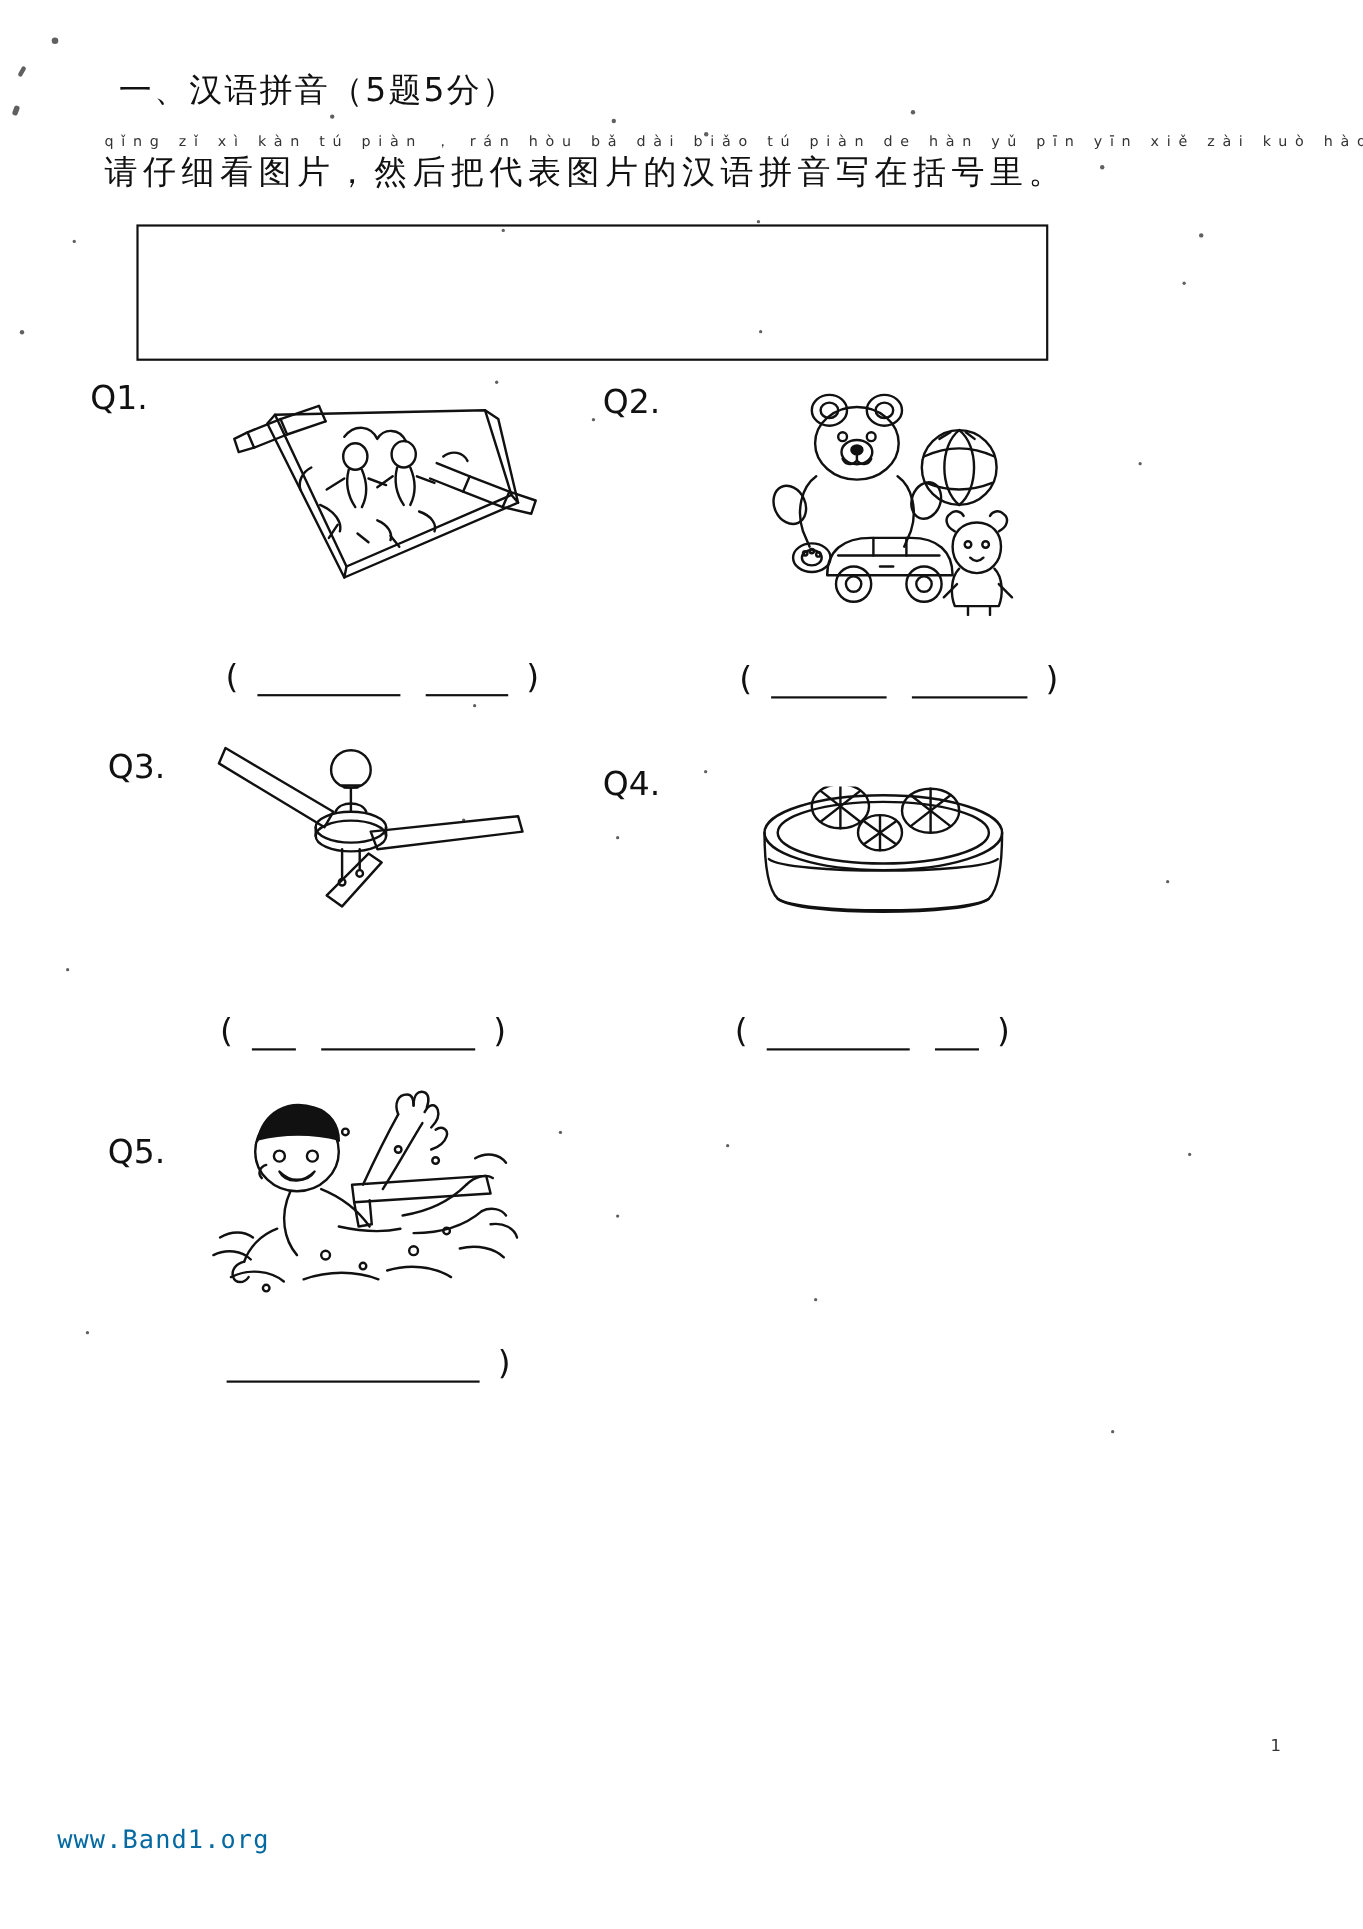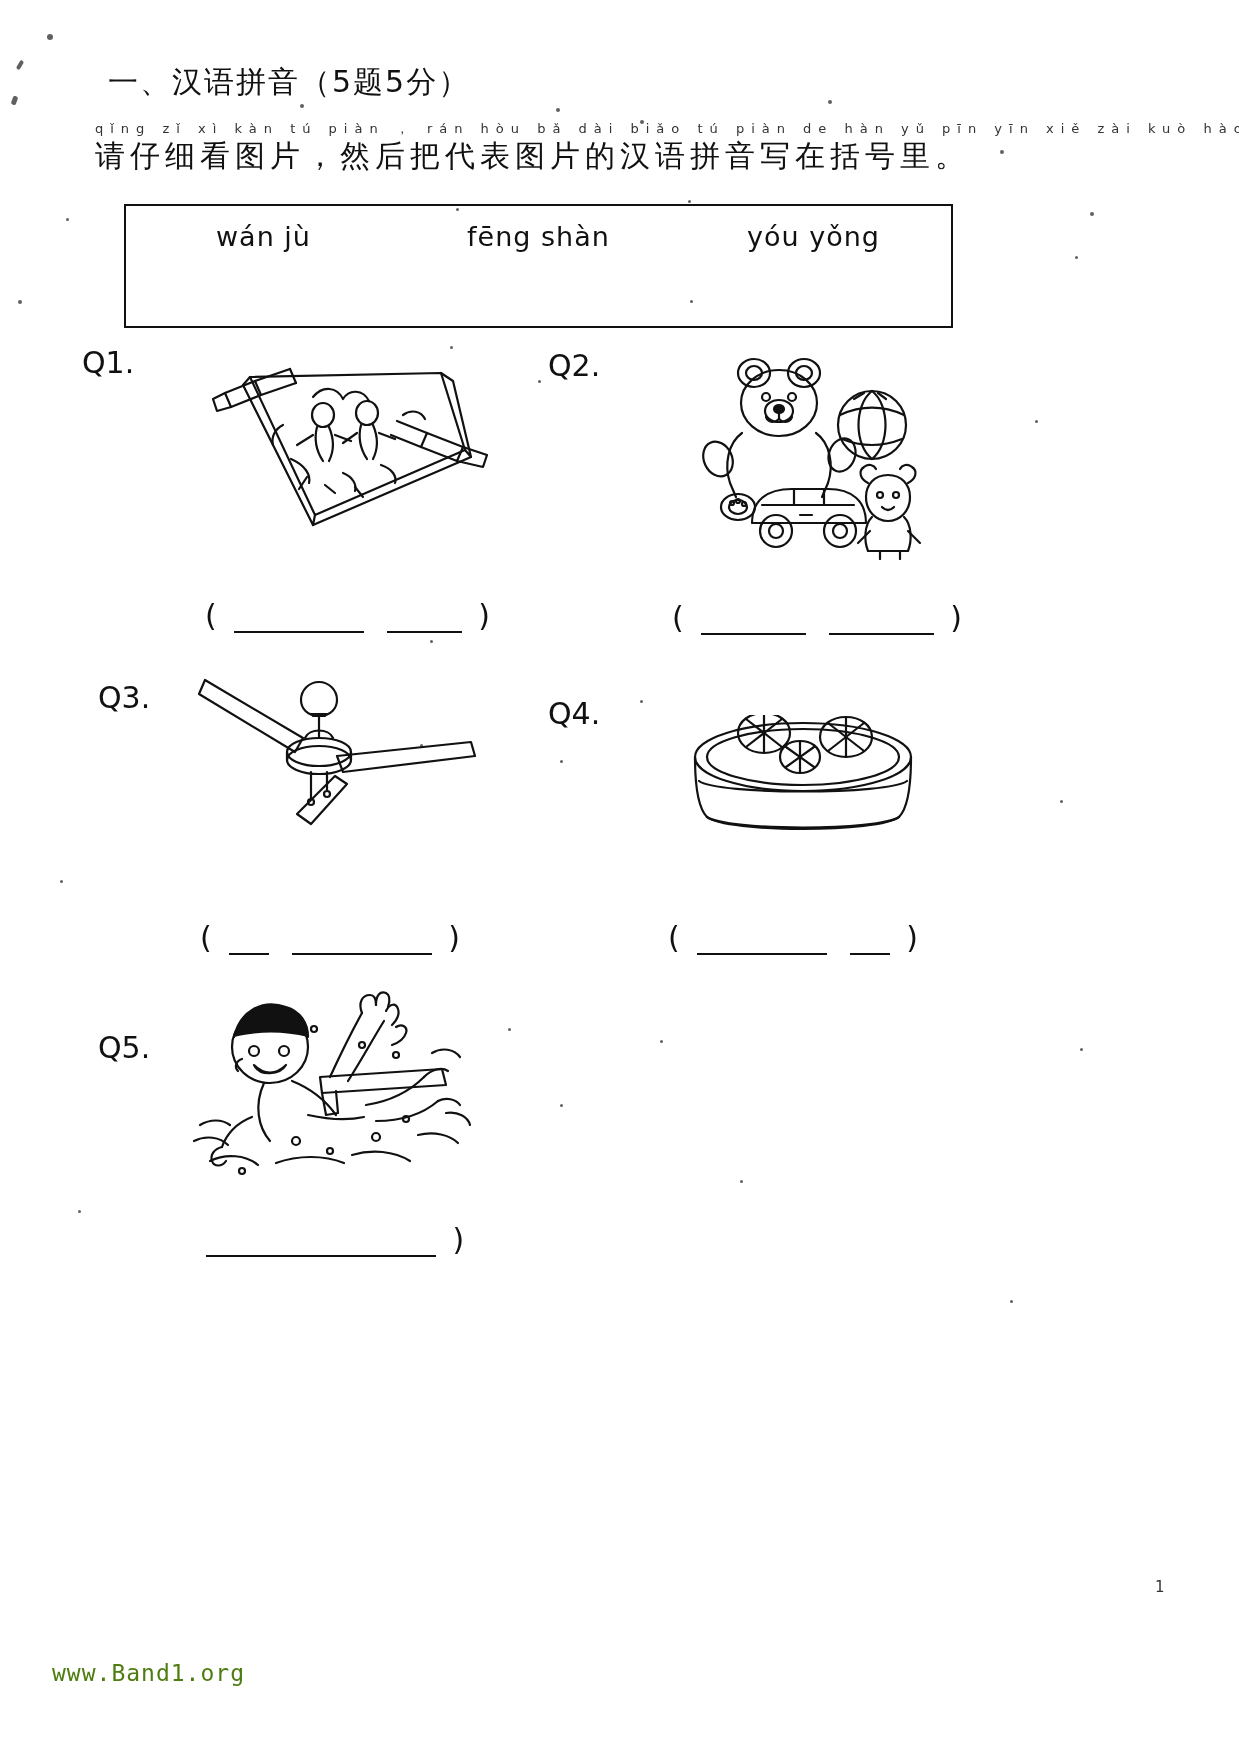--- a/index.html
+++ b/index.html
@@ -113,21 +113,21 @@
   }
 
   
   .footer {
     position: absolute;
     left: 52px;
     top: 1660px;
     font-family: "DejaVu Sans Mono", monospace;
     font-size: 23px;
     letter-spacing: 1px;
-    color: #4d7c0f;
+    color: #0369a1;
   }
   .pagenum {
     position: absolute;
     left: 1155px;
     top: 1578px;
     font-family: "DejaVu Sans", sans-serif;
     font-size: 15px;
     color: #333;
   }
 </style>
@@ -169,25 +169,20 @@
   <div class="speck" style="left:1010px;top:1300px;width:3px;height:3px;"></div>
 
   <div class="heading">一、汉语拼音（5题5分）</div>
 
   <div class="instruction-wrap">
     <div class="instruction-pinyin">qǐng zǐ xì kàn tú piàn ， rán hòu bǎ dài biǎo tú piàn de hàn yǔ pīn yīn xiě zài kuò hào lǐ 。</div>
     <div class="instruction-hanzi">请仔细看图片，然后把代表图片的汉语拼音写在括号里。</div>
   </div>
 
   <div class="wordbank">
-    <div class="wordbank-row r1">
-      <div class="wordbank-cell">wán  jù</div>
-      <div class="wordbank-cell">fēng  shàn</div>
-      <div class="wordbank-cell">yóu  yǒng</div>
-    </div>
   </div>
 
   <div class="qlabel" style="left:82px;top:345px;">Q1.</div>
 
   <svg class="art" style="left:195px;top:355px;" width="310" height="190" viewBox="0 0 310 190">
     <g fill="none" stroke="#111" stroke-width="2.2" stroke-linejoin="round" stroke-linecap="round">
       <path d="M55 22 L246 18 L270 95 L120 160 Z"></path>
       <path d="M55 22 L48 30 L118 170 L120 160"></path>
       <path d="M246 18 L258 26 L276 102 L270 95"></path>
       <path d="M118 170 L276 102"></path>

